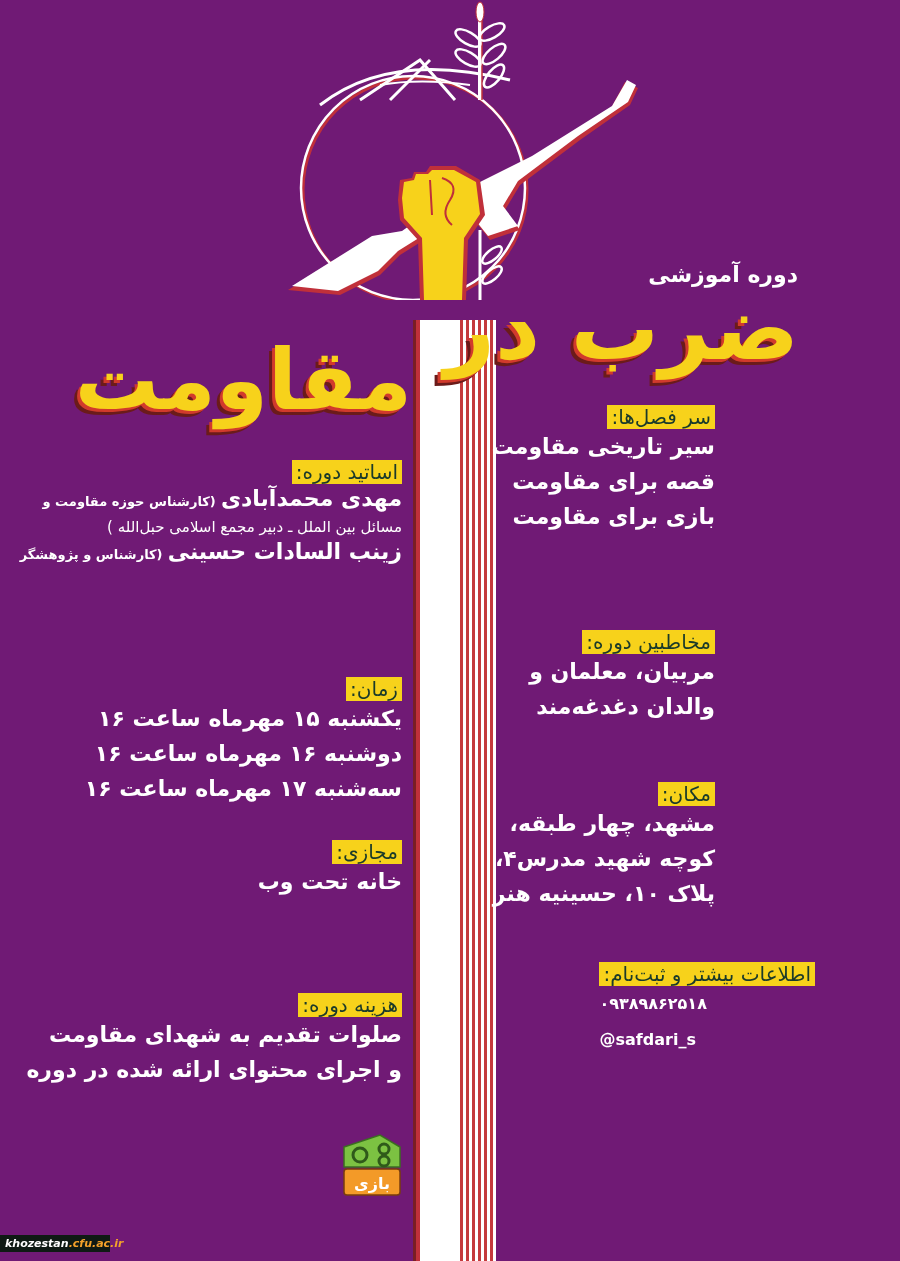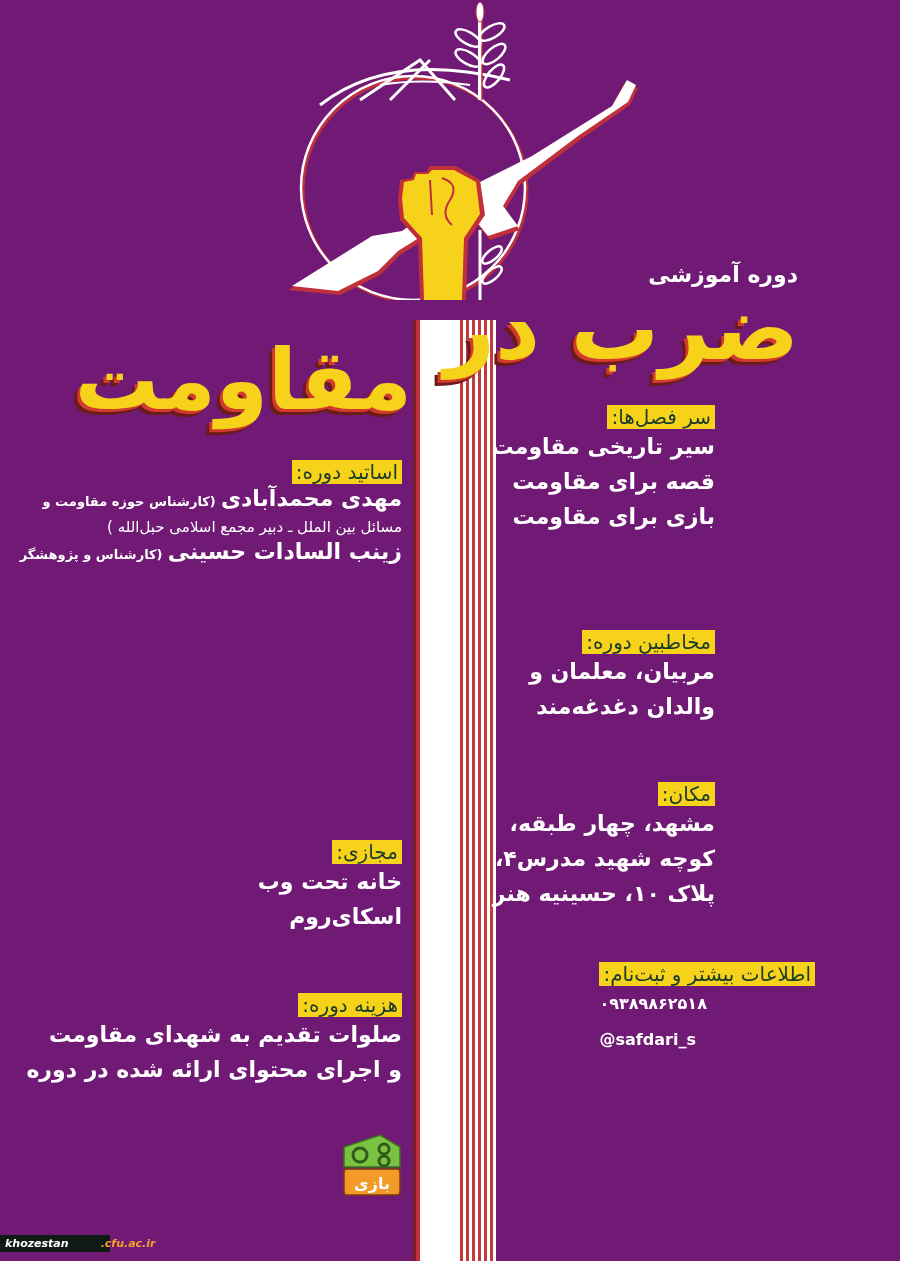--- a/index.html
+++ b/index.html
@@ -65,21 +65,21 @@
   .contact-line { display: block; color: #fff; font-weight: bold; font-size: 16px; line-height: 36px; direction: ltr; text-align: left; }
 
   
   .hambazi-logo { position: absolute; left: 340px; top: 1133px; width: 64px; height: 66px; }
   .site-badge {
     position: absolute; left: 0; top: 1235px; width: 110px; height: 17px;
     background: #0f1a14; font-size: 11px; font-weight: bold; font-style: italic;
     padding-left: 5px; line-height: 17px; white-space: nowrap;
   }
   .site-a { color: #ffffff; }
-  .site-b { color: #f3a12a; margin-left: 32px; }
+  .site-b { color: #f3a12a; }
 </style>
 </head>
 <body>
 
 <div class="poster">
 
   <svg class="emblem" viewBox="0 0 380 300">
 
     <circle cx="135" cy="190" r="112" fill="none" stroke="#c0303a" stroke-width="3"></circle>
     <circle cx="133" cy="188" r="112" fill="none" stroke="#ffffff" stroke-width="2.5"></circle>
@@ -135,32 +135,37 @@
       <span class="teacher-desc">(کارشناس و پژوهشگر</span>
     </div>
   </div>
 
   <div class="section right-col" style="top:630px;">
     <span class="label">مخاطبین دوره:</span>
     <span class="body-line">مربیان، معلمان و</span>
     <span class="body-line">والدان دغدغه‌مند</span>
   </div>
 
+  <div class="section left-col" style="top:677px;">
+    <span class="label">زمان:</span>
+    <span class="body-line">یکشنبه ۱۵ مهرماه ساعت ۱۶</span>
+    <span class="body-line">دوشنبه ۱۶ مهرماه ساعت ۱۶</span>
+    <span class="body-line">سه‌شنبه ۱۷ مهرماه ساعت ۱۶</span>
+  </div>
 
   <div class="section right-col" style="top:782px;">
     <span class="label">مکان:</span>
     <span class="body-line">مشهد، چهار طبقه،</span>
     <span class="body-line">کوچه شهید مدرس۴،</span>
     <span class="body-line">پلاک ۱۰، حسینیه هنر</span>
   </div>
 
   <div class="section left-col" style="top:840px;">
     <span class="label">مجازی:</span>
     <span class="body-line">خانه تحت وب</span>
-    <span class="body-line">اسکای‌روم</span>
   </div>
 
   <div class="section right-col" style="top:962px; right:85px;">
     <span class="label">اطلاعات بیشتر و ثبت‌نام:</span>
     <span class="contact-line">۰۹۳۸۹۸۶۲۵۱۸</span>
     <span class="contact-line">@safdari_s</span>
   </div>
 
   <div class="section left-col" style="top:993px;">
     <span class="label">هزینه دوره:</span>

